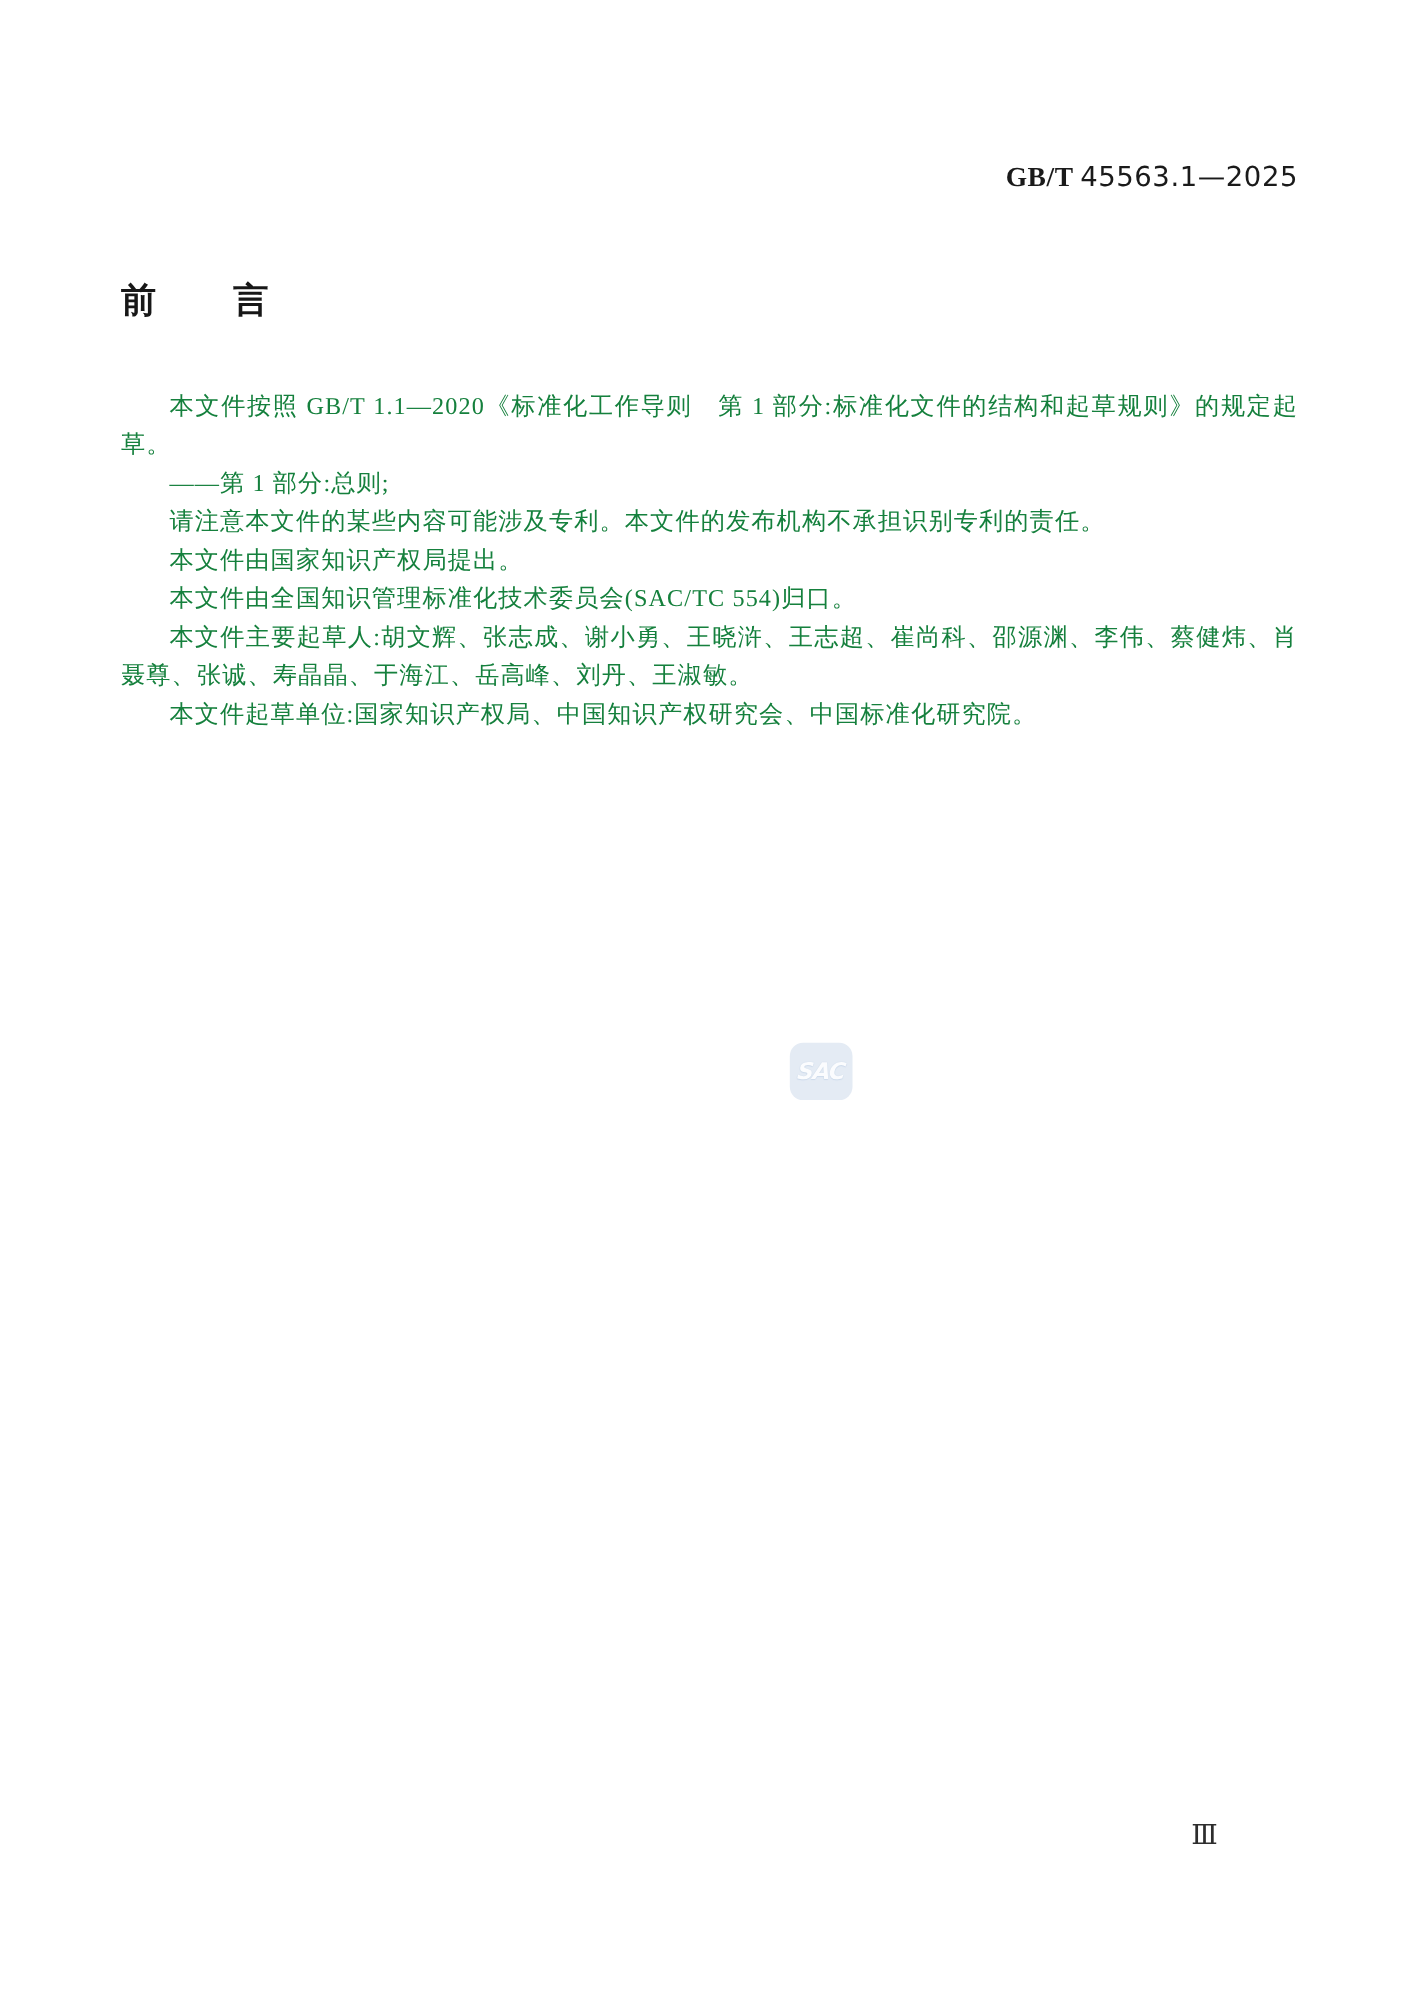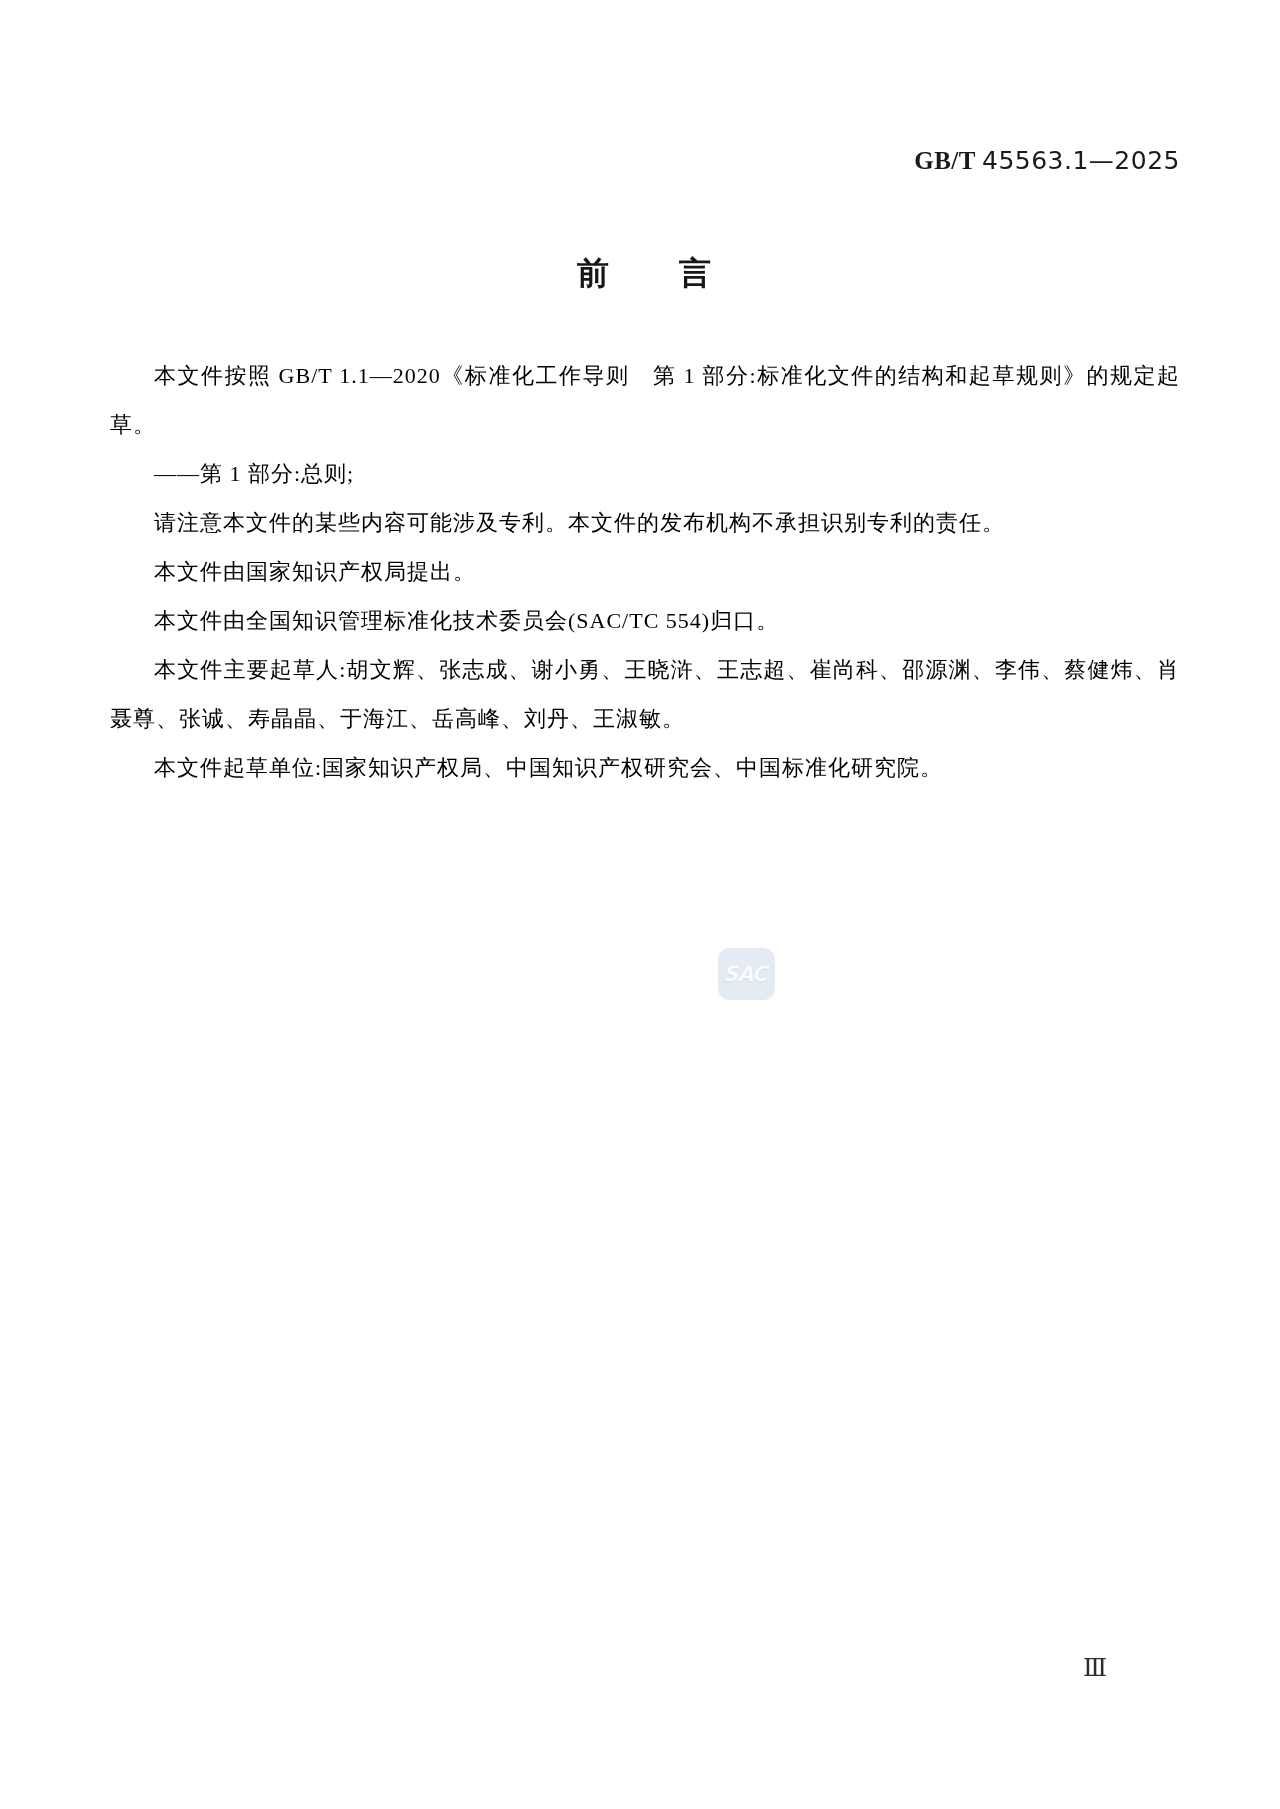--- a/index.html
+++ b/index.html
@@ -35,38 +35,37 @@
     font-family: "DejaVu Sans", "Liberation Sans", sans-serif;
     font-weight: 500;
     margin-left: 6px;
   }
   
   .fw-title {
     position: absolute;
     top: 252px;
     left: 110px;
     width: 1070px;
-    text-align: center;
     font-family: "DejaVu Sans", "Liberation Sans", sans-serif;
     font-weight: 700;
     font-size: 32px;
     letter-spacing: 2px;
     color: #171717;
   }
   
   .body-block {
     position: absolute;
     top: 351px;
     left: 110px;
     width: 1070px;
     font-size: 22px;
-    line-height: 49px;
+    line-height: 35px;
     letter-spacing: 1px;
     text-align: justify;
-    color: #000000;
+    color: #15803d;
   }
   .body-block .para {
     margin: 0;
     text-indent: 2em;
   }
   
   .watermark {
     position: absolute;
     top: 948px;
     left: 718px;

